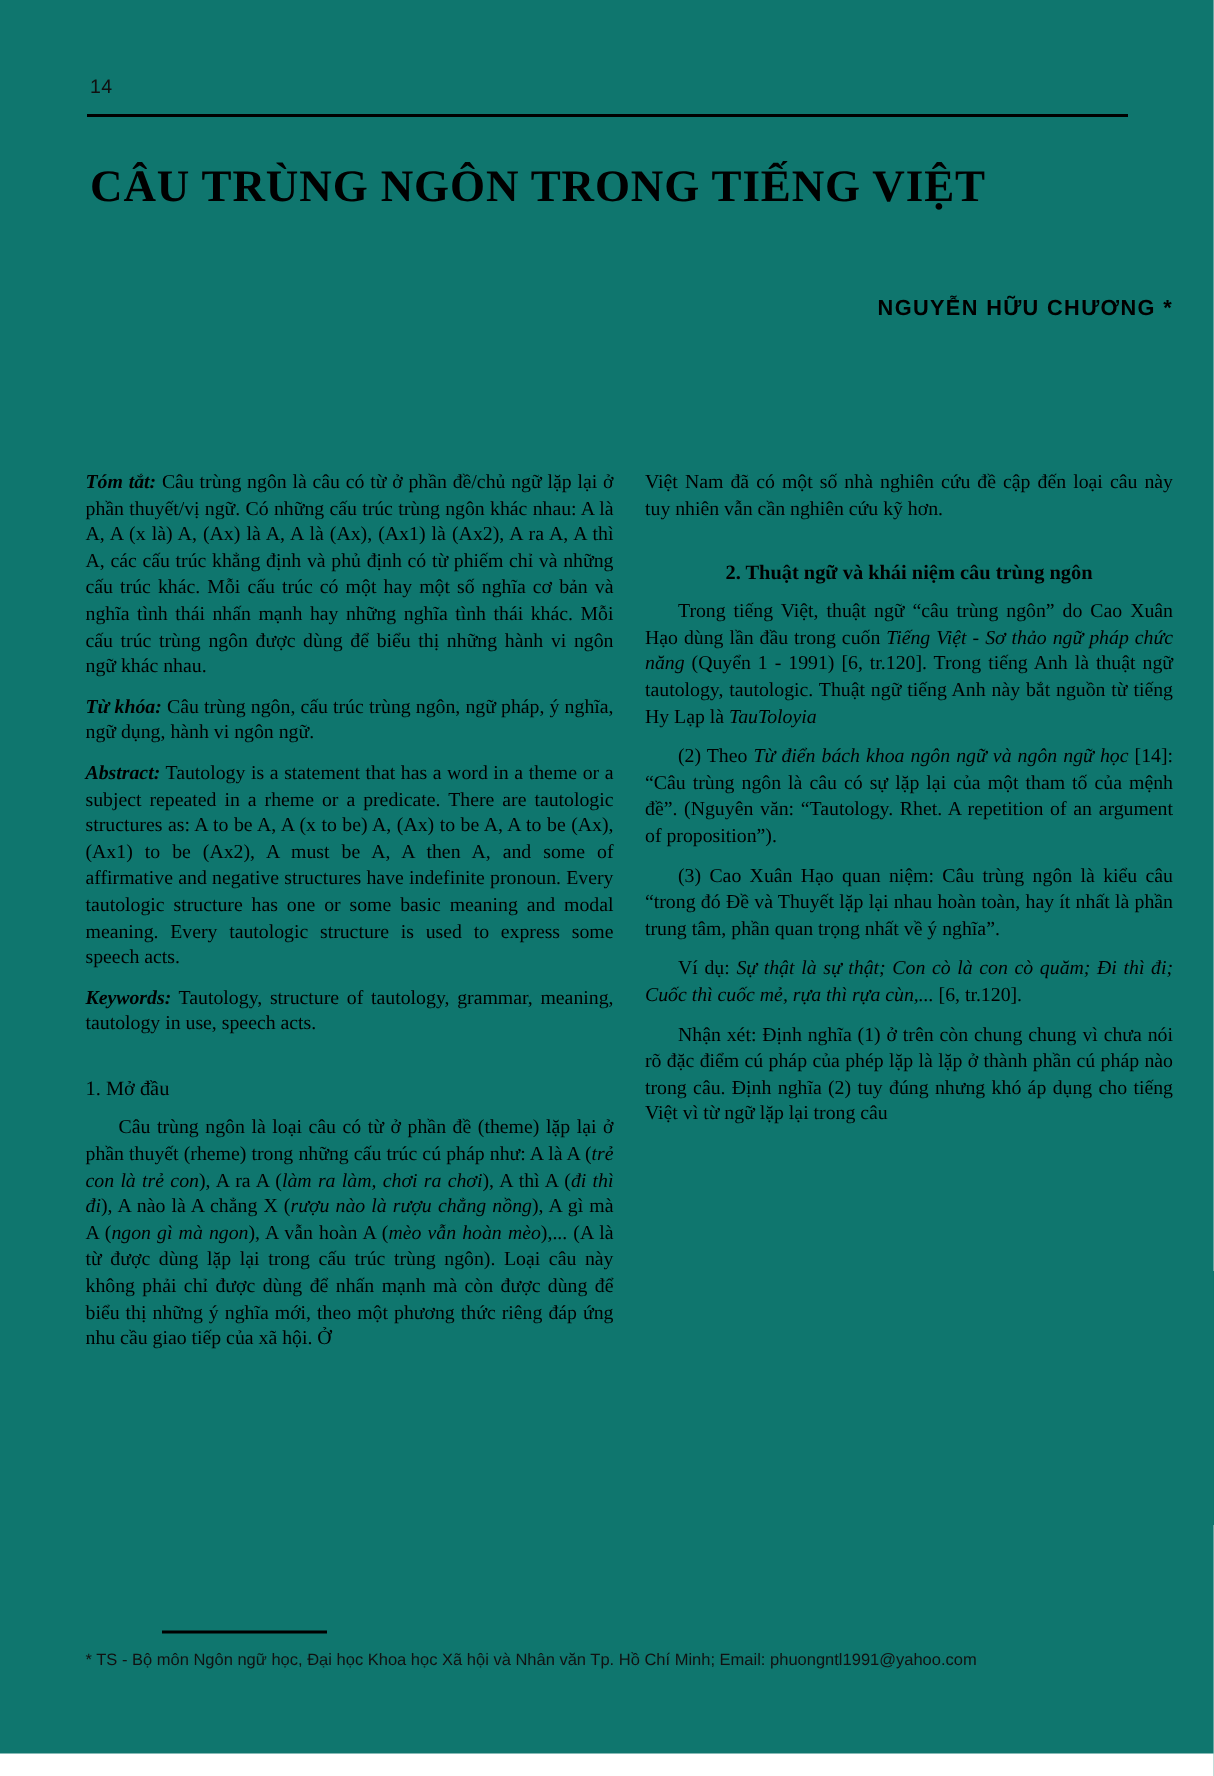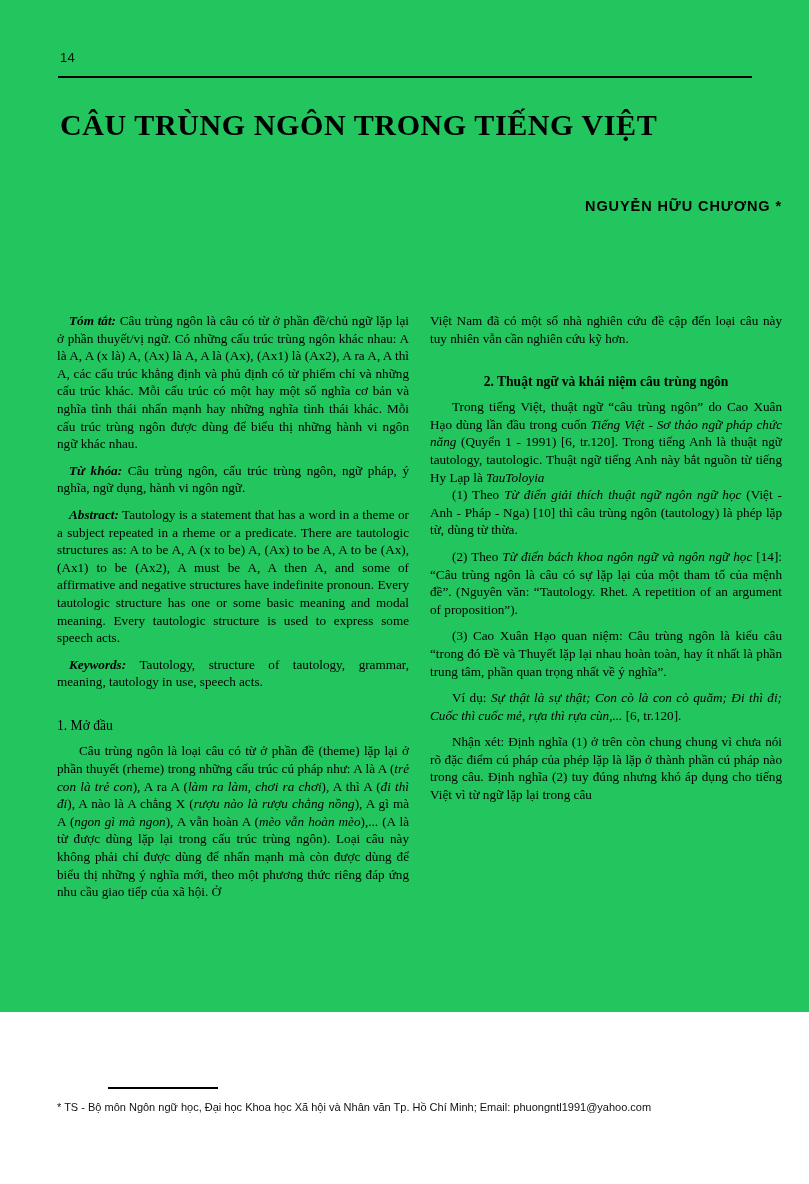--- a/index.html
+++ b/index.html
@@ -13,22 +13,22 @@
     position: relative;
     font-family: "Liberation Serif", "DejaVu Serif", serif;
     color: #000000;
     overflow: hidden;
   }
 
   .page {
     position: absolute;
     left: 0; top: 0;
     width: 809px;
-    height: 1012px;
-    background: #22c55e;
+    height: 1169px;
+    background: #0f766e;
   }
 
   
   .page-number {
     position: absolute;
     left: 60px;
     top: 50px;
     font-family: "Liberation Sans", "DejaVu Sans", sans-serif;
     font-size: 13px;
     letter-spacing: 0.3px;
@@ -80,21 +80,21 @@
   .col-left  { left: 57px;  }
   .col-right { left: 430px; }
 
   .col p {
     margin: 0 0 0 0;
     text-indent: 22px;
   }
   .col p.noindent { text-indent: 0; }
   .col p.gap { margin-top: 9px; }
 
-  .lbl { font-weight: bold; font-style: italic; margin-left: 12px; }
+  .lbl { font-weight: bold; font-style: italic; }
   .it  { font-style: italic; }
 
   h2.section {
     font-size: 13.6px;
     font-weight: bold;
     margin: 26px 0 7px 0;
     text-align: center;
     text-indent: 0;
     line-height: 18px;
   }
@@ -165,21 +165,20 @@
   <div class="col col-right">
 
     <p class="noindent">Việt Nam đã có một số nhà nghiên cứu đề cập đến loại câu này tuy nhiên vẫn cần nghiên cứu kỹ hơn.</p>
 
     <h2 class="section">2. Thuật ngữ và khái niệm câu trùng ngôn</h2>
 
 
     <p><span>Trong tiếng Việt, thuật ngữ “câu trùng ngôn” do Cao Xuân Hạo dùng lần đầu trong cuốn </span><span class="it">Tiếng Việt - Sơ thảo ngữ pháp chức năng</span><span> (Quyển 1 - 1991) [6, tr.120]. Trong tiếng Anh là thuật ngữ tautology, tautologic. Thuật ngữ tiếng Anh này bắt nguồn từ tiếng Hy Lạp là </span><span class="it">TauToloyia</span></p>
 
 
-    <p><span>(1) Theo </span><span class="it">Từ điển giải thích thuật ngữ ngôn ngữ học</span><span> (Việt - Anh - Pháp - Nga) [10] thì câu trùng ngôn (tautology) là phép lặp từ, dùng từ thừa.</span></p>
 
     <p class="gap"><span>(2) Theo </span><span class="it">Từ điển bách khoa ngôn ngữ và ngôn ngữ học</span><span> [14]: “Câu trùng ngôn là câu có sự lặp lại của một tham tố của mệnh đề”. (Nguyên văn: “Tautology. Rhet. A repetition of an argument of proposition”).</span></p>
 
     <p class="gap">(3) Cao Xuân Hạo quan niệm: Câu trùng ngôn là kiểu câu “trong đó Đề và Thuyết lặp lại nhau hoàn toàn, hay ít nhất là phần trung tâm, phần quan trọng nhất về ý nghĩa”.</p>
 
     <p class="gap"><span>Ví dụ: </span><span class="it">Sự thật là sự thật; Con cò là con cò quăm; Đi thì đi; Cuốc thì cuốc mẻ, rựa thì rựa cùn,...</span><span> [6, tr.120].</span></p>
 
     <p class="gap">Nhận xét: Định nghĩa (1) ở trên còn chung chung vì chưa nói rõ đặc điểm cú pháp của phép lặp là lặp ở thành phần cú pháp nào trong câu. Định nghĩa (2) tuy đúng nhưng khó áp dụng cho tiếng Việt vì từ ngữ lặp lại trong câu</p>
 
   </div>

